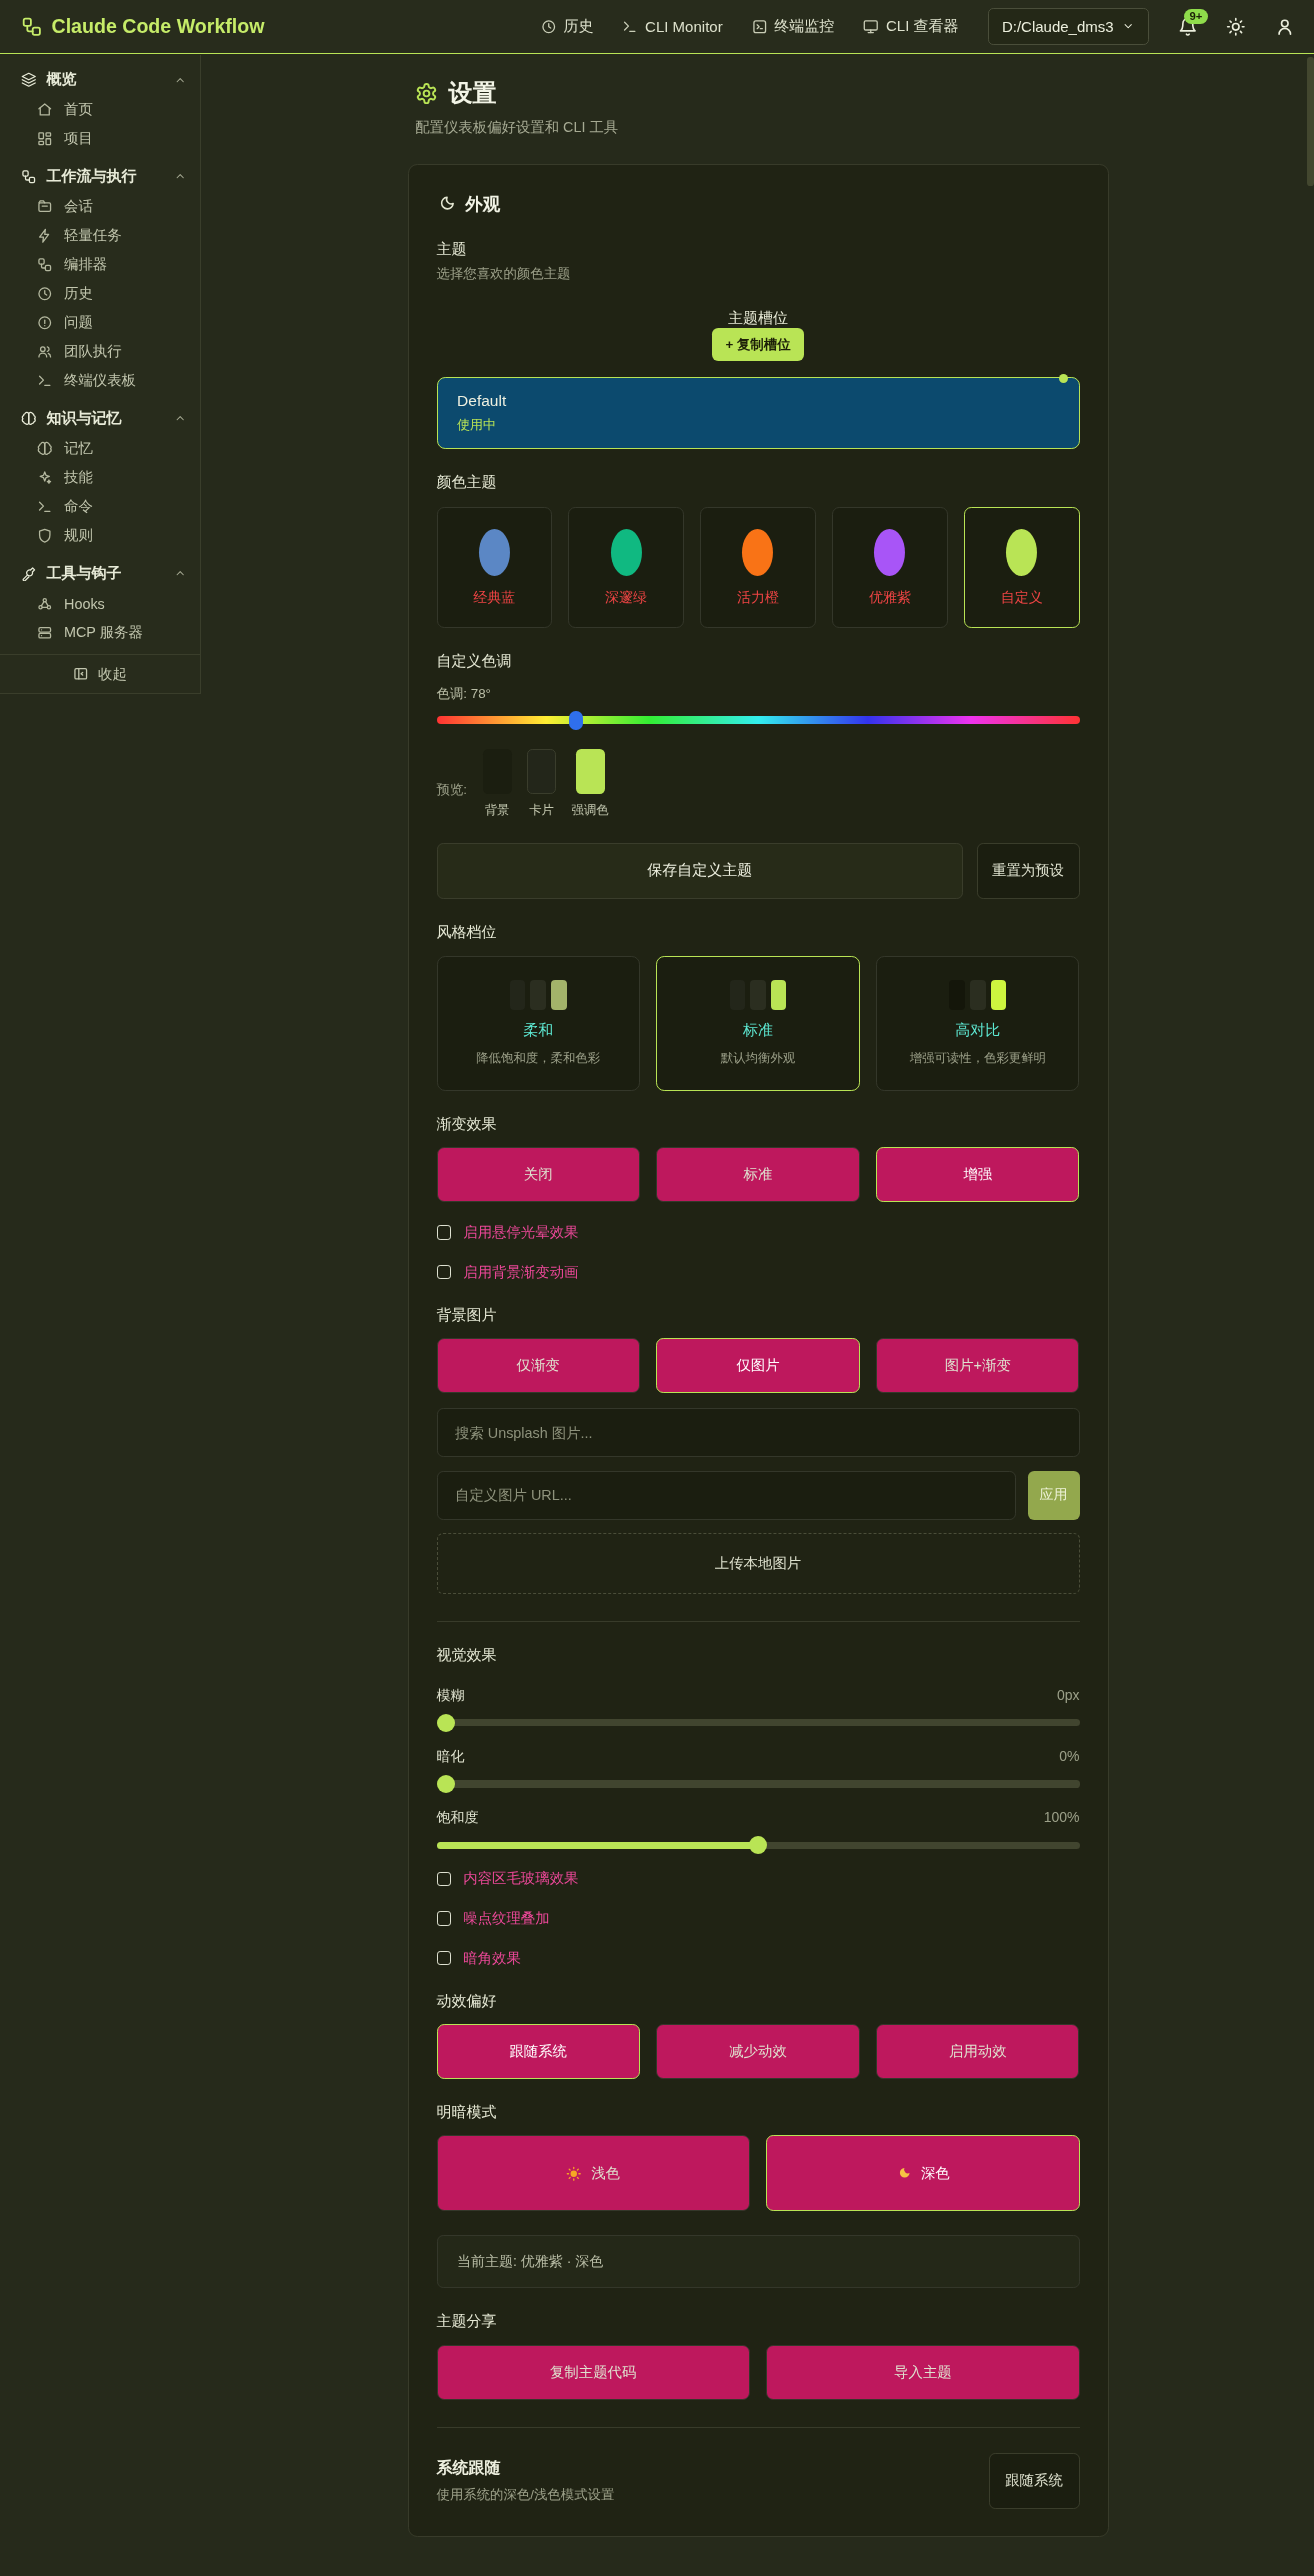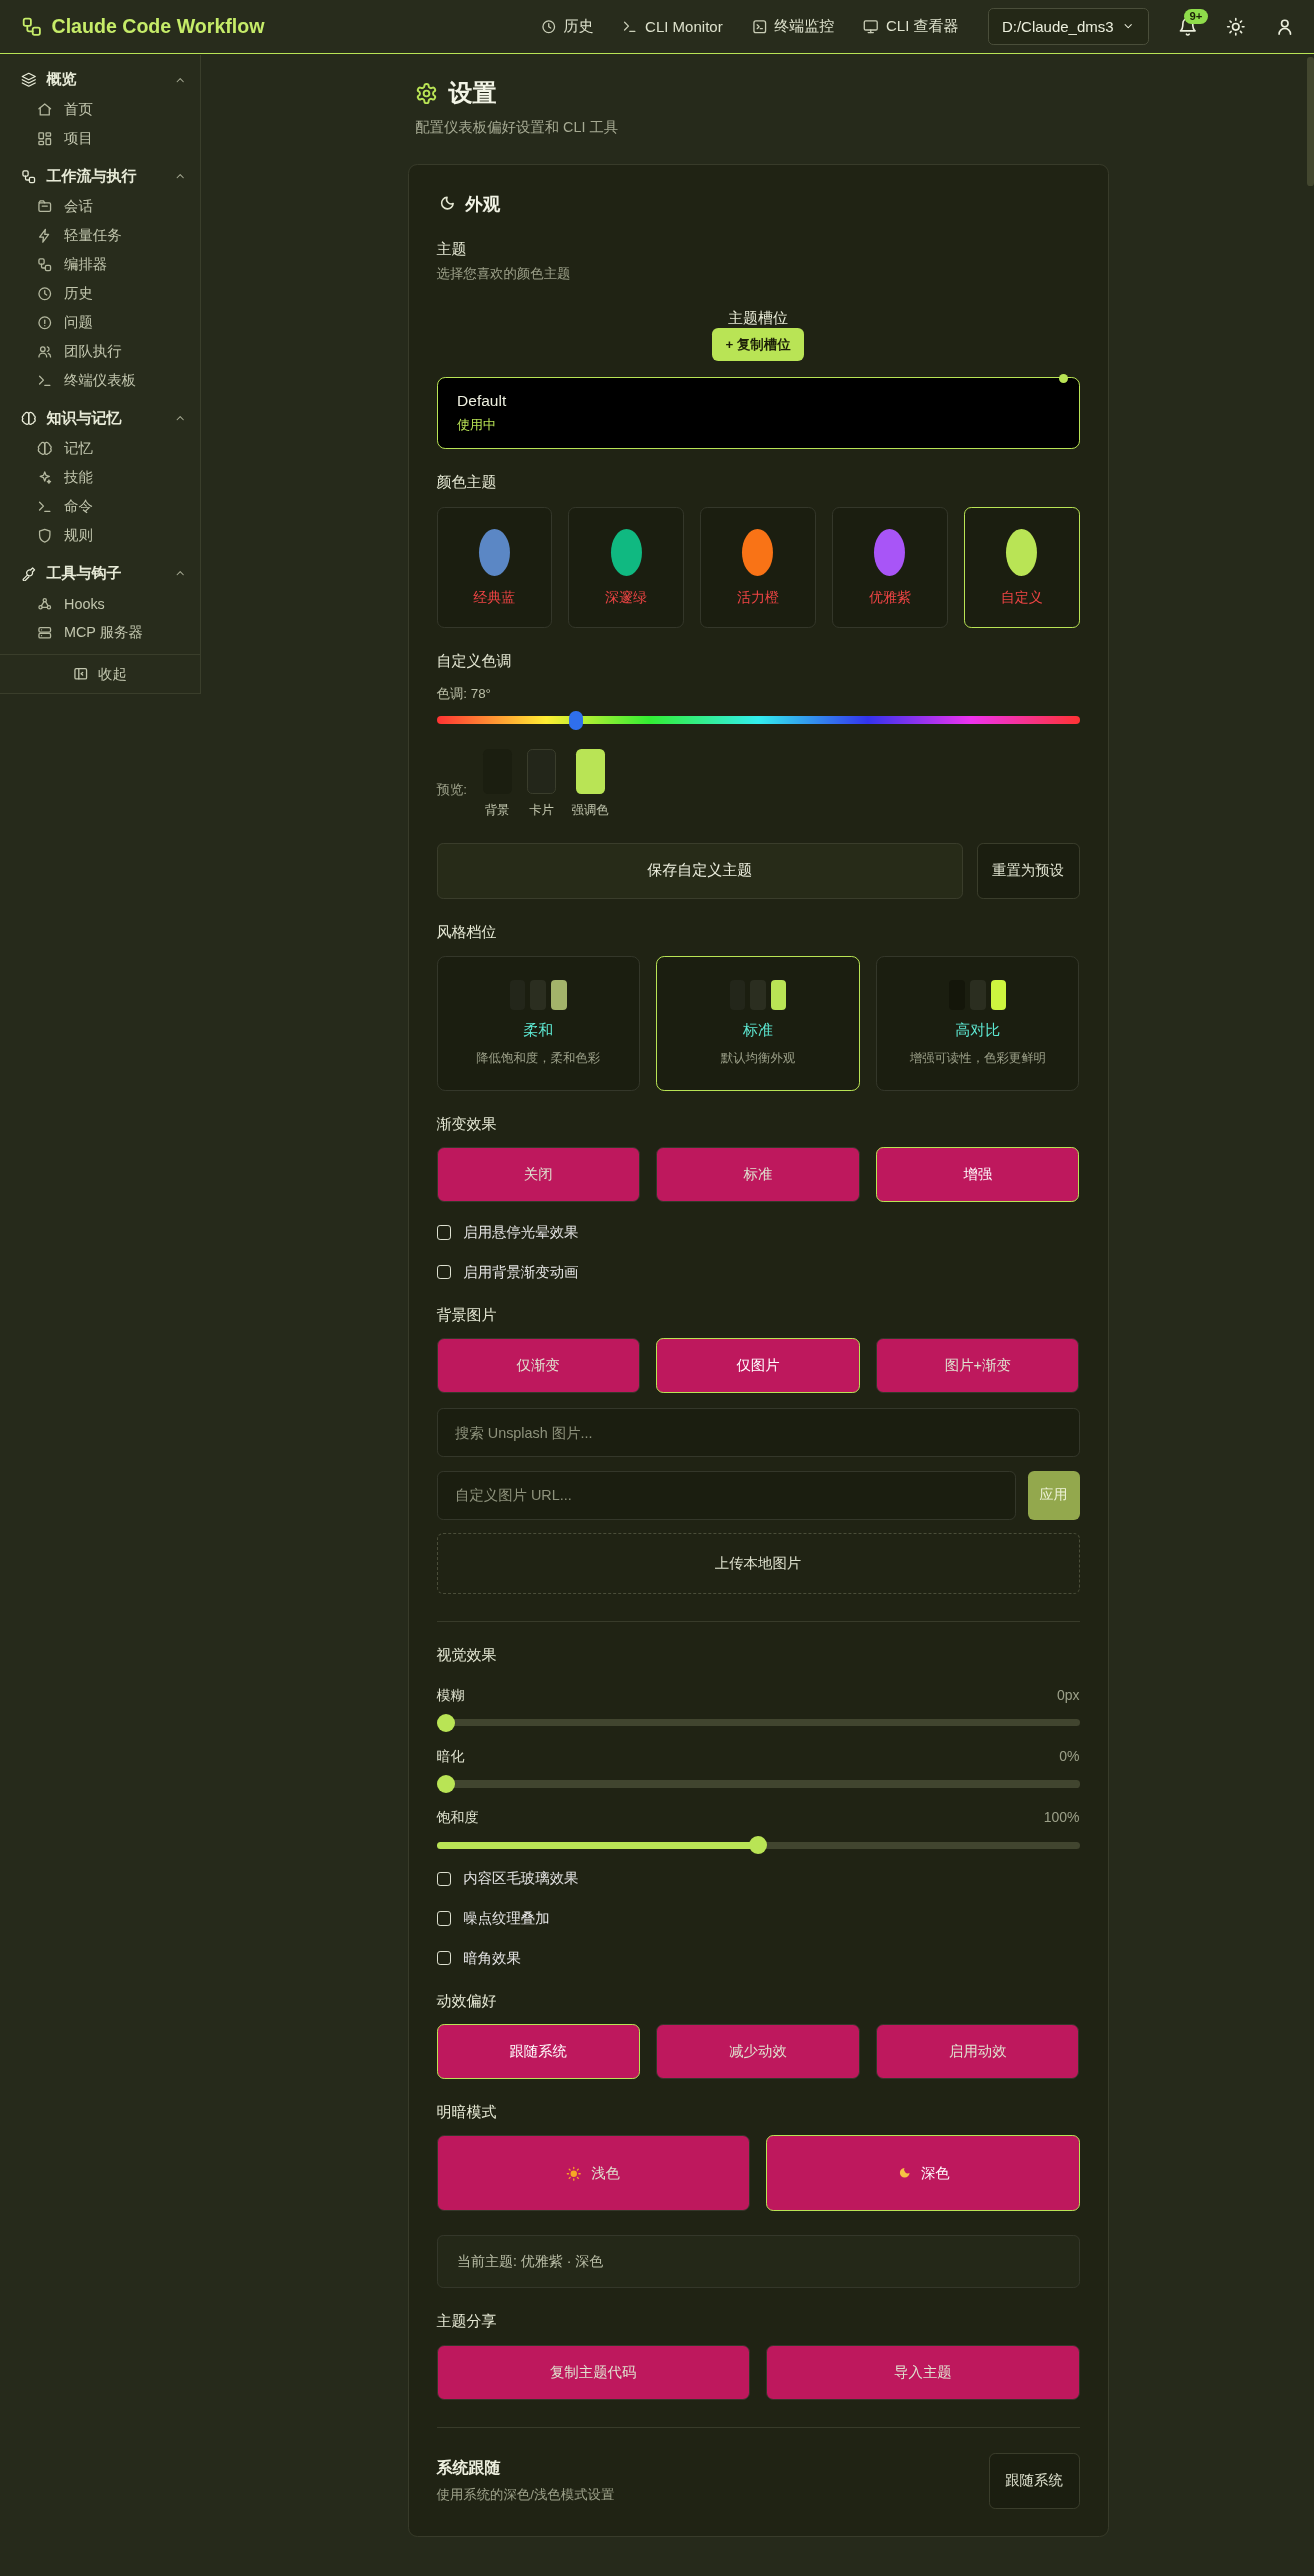--- a/index.html
+++ b/index.html
@@ -61,21 +61,21 @@
 
   
   .btn{display:inline-flex;align-items:center;justify-content:center;gap:7.2px;cursor:pointer;
     border-radius:6.2px;font-size:14.4px;color:#dfe2cf;background:#1b1e10;border:1px solid #3a3d2b;}
   .btn-acc{background:var(--accent,#b9e455);color:#1d2008;border:none;font-weight:bold;}
   .btn-olive{background:#93a84d;color:#eef3d8;border:none;}
 
   
   .slotrow{display:flex;align-items:center;justify-content:space-between;margin-top:26px;flex-direction:column;}
   .slotbox{position:relative;border:1.5px solid var(--accent,#b9e455);border-radius:8.2px;
-    padding:14.4px 19.6px;margin-top:15.5px;background:#000000;}
+    padding:14.4px 19.6px;margin-top:15.5px;background:#0c4a6e;}
   .slotdot{position:absolute;top:-4.1px;right:10.3px;width:9.3px;height:9.3px;border-radius:50%;
     background:var(--accent,#b9e455);}
   .slotname{font-size:15.5px;color:#eef0e0;}
   .slotuse{font-size:13px;color:var(--accent,#b9e455);margin-top:5.2px;}
 
   
   .palrow{display:grid;grid-template-columns:repeat(5,1fr);gap:16.5px;margin-top:15.5px;}
   .pal{background:#1b1e10;border:1px solid #34372a;border-radius:7.2px;height:121px;
     display:flex;flex-direction:column;align-items:center;justify-content:center;gap:13.4px;cursor:pointer;}
   .pal.sel{border:1.5px solid var(--accent,#b9e455);}
@@ -109,21 +109,21 @@
 
   
   .segrow{display:grid;grid-template-columns:repeat(3,1fr);gap:16.5px;margin-top:13.4px;}
   .segrow2{display:grid;grid-template-columns:repeat(2,1fr);gap:16.5px;margin-top:13.4px;}
   .seg{height:55px;background:#be185d;border:1px solid #34372a;border-radius:7.2px;cursor:pointer;
     display:flex;align-items:center;justify-content:center;gap:9.3px;font-size:14.4px;color:#dfe2cf;}
   .seg.sel{border:1.5px solid var(--accent,#b9e455);color:#fff;}
   .seg-tall{height:76px;}
 
   
-  .cbrow{display:flex;align-items:center;gap:12.4px;margin-top:20.6px;font-size:14.4px;color:#e5e5e5;cursor:pointer;}
+  .cbrow{display:flex;align-items:center;gap:12.4px;margin-top:20.6px;font-size:14.4px;color:#ec4899;cursor:pointer;}
   .cb{width:14.4px;height:14.4px;border:1.5px solid #dfe2d2;border-radius:3.1px;background:transparent;flex:0 0 auto;}
 
   
   .inp{width:100%;height:49px;background:#1b1e10;border:1px solid #34372a;border-radius:6.2px;
     color:#eef0e0;font-size:14.4px;padding:0 17.5px;outline:none;margin-top:15.5px;
     font-family:"Liberation Sans","DejaVu Sans",sans-serif;}
   .inp::placeholder{color:#8e927c;}
   .urlrow{display:flex;gap:11.3px;margin-top:13.4px;align-items:center;}
   .urlrow .inp{margin-top:0;flex:1;}
   .btn-apply{width:52px;height:49px;font-size:14px;}

